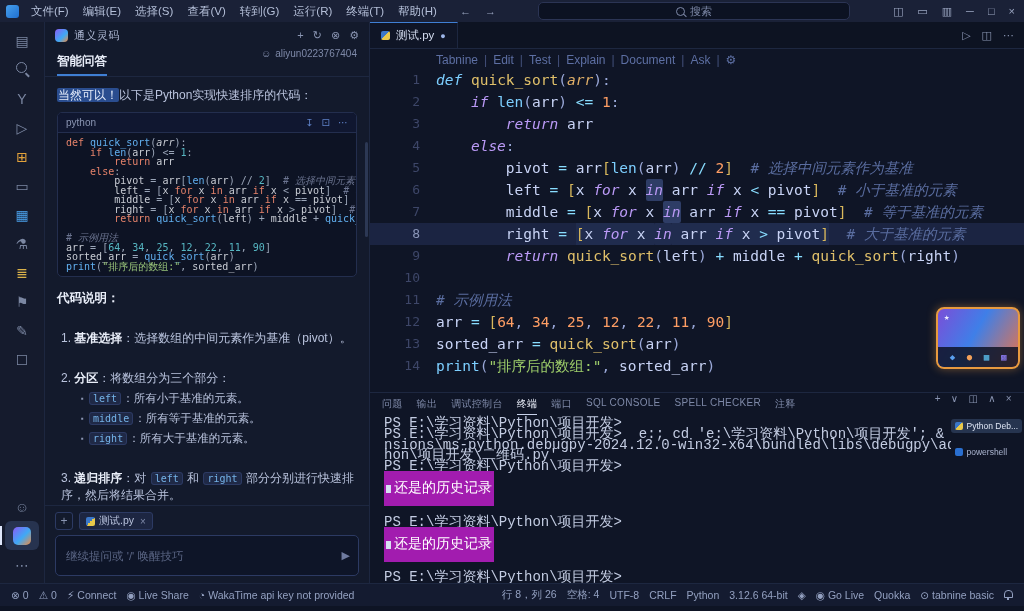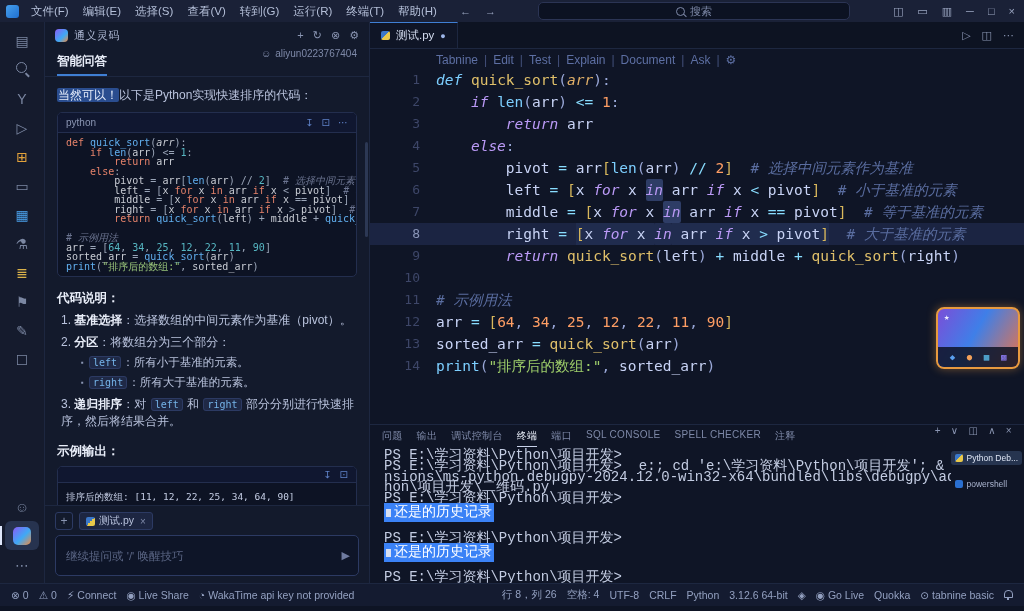--- a/index.html
+++ b/index.html
@@ -56,21 +56,21 @@
   .chat{flex:1;overflow:hidden;padding:10px 12px 4px;font-size:12px;line-height:17px;color:#b9c3dd}
   .intro-hl{background:#2a4d8f;color:#e6eefc;border-radius:2px;padding:0 1px}
   .codeblock{margin-top:8px;background:#0d1324;border:1px solid #232e4e;border-radius:5px;overflow:hidden}
   .cb-head{height:19px;display:flex;align-items:center;padding:0 8px;background:#101730;
            border-bottom:1px solid #232e4e;font-size:10px;color:#8a95b2}
   .cb-icons{margin-left:auto;display:flex;gap:8px;color:#5f82c8;font-size:10px}
   .cb-body{padding:5px 8px;font-family:"DejaVu Sans Mono",monospace;font-size:10px;line-height:9.5px;
            white-space:pre;overflow:hidden}
   .sc-line{min-height:9.5px}
   .exp-title{margin-top:13px;font-weight:bold;font-size:12.5px;color:#e8edf8}
-  .exp-item{margin-top:5px;padding-left:4px}
+  .exp-item{margin-top:23px;padding-left:4px}
   .exp-num{color:#b9c3dd}
   .exp-term{color:#e8edf8}
   .exp-sub{margin-top:3px;padding-left:24px;font-size:11.5px}
   .bullet{color:#8a95b2;font-size:8px;margin-right:2px;vertical-align:1px}
   .chip{background:#1f2946;border:1px solid #2c3a63;border-radius:3px;color:#74b3e8;
         font-family:"DejaVu Sans Mono",monospace;font-size:10px;padding:0 3px;margin:0 1px}
   .outblock{margin-top:6px;background:#0d1324;border:1px solid #232e4e;border-radius:5px;overflow:hidden}
   .out-head{height:15px;display:flex;align-items:center;justify-content:flex-end;padding:0 8px;gap:8px;
             color:#5f82c8;font-size:10px;background:#101730;border-bottom:1px solid #232e4e}
   .out-body{padding:5px 8px;font-family:"DejaVu Sans Mono",monospace;font-size:9.5px;color:#c4cde4}
@@ -146,21 +146,21 @@
   .panel{flex:0 0 127px;border-top:1px solid #1d2740;background:#0f1526;display:flex;flex-direction:column}
   .panel-tabs{flex:0 0 22px;display:flex;align-items:flex-start;padding:0 12px;gap:14px;font-size:10px;
               color:#7e89a8;letter-spacing:.3px;white-space:nowrap}
   .ptab{padding:4px 0 3px}
   .ptab.active{color:#e8edf8;border-bottom:1px solid #c8d2ea}
   #panel-actions{margin-left:auto;display:flex;gap:10px;color:#8a95b2;font-size:10px}
   .panel-body{flex:1;display:flex;min-height:0}
   .term{flex:1;padding:3px 0 0 14px;font-family:Liberation Mono, monospace;font-size:14px;
         line-height:10.6px;color:#c3cce2;white-space:pre;overflow:hidden}
   .term-line{min-height:10.6px}
-  .term-hl{background:#3b82f6;color:#fff;display:inline-block;padding:4px 2px}
+  .term-hl{background:#a21caf;color:#fff;display:inline-block;padding:12px 2px}
   .term-hl::before{content:"";display:inline-block;width:5px;height:8px;background:#d8e0f2;
                    margin-right:3px;vertical-align:-1px}
   .termlist{flex:0 0 62px;padding:4px 2px 0 0;display:flex;flex-direction:column;gap:12px;
             font-size:8.5px;color:#aab4cf}
   .tl-item{display:flex;align-items:center;gap:3px;padding:2px 4px;border-radius:3px;white-space:nowrap;overflow:hidden}
   .tl-item.active{background:#26344f;color:#dfe6f5}
   .tl-py{flex:0 0 8px;width:8px;height:8px;border-radius:2px;
          background:linear-gradient(135deg,#3b77c8 50%,#e8c84a 50%)}
   .tl-ps{flex:0 0 8px;width:8px;height:8px;border-radius:2px;background:#2a6fd0}
 
@@ -261,20 +261,21 @@
                 <span>⋯</span>
               </span>
           </div>
           <div class="cb-body" id="sidecode"><div class="sc-line"><span class="t-def">def</span><span class="t-pln"> </span><span class="t-fn">quick_sort</span><span class="t-pn">(</span><span class="t-par">arr</span><span class="t-pn">):</span></div><div class="sc-line"><span class="t-pln">    </span><span class="t-kw">if</span><span class="t-pln"> </span><span class="t-bi">len</span><span class="t-pn">(</span><span class="t-v">arr</span><span class="t-pn">)</span><span class="t-pln"> </span><span class="t-op">&lt;=</span><span class="t-pln"> </span><span class="t-num">1</span><span class="t-pn">:</span></div><div class="sc-line"><span class="t-pln">        </span><span class="t-kw">return</span><span class="t-pln"> </span><span class="t-v">arr</span></div><div class="sc-line"><span class="t-pln">    </span><span class="t-kw">else</span><span class="t-pn">:</span></div><div class="sc-line"><span class="t-pln">        </span><span class="t-v">pivot</span><span class="t-pln"> </span><span class="t-op">=</span><span class="t-pln"> </span><span class="t-v">arr</span><span class="t-br">[</span><span class="t-bi">len</span><span class="t-pn">(</span><span class="t-v">arr</span><span class="t-pn">)</span><span class="t-pln"> </span><span class="t-op">//</span><span class="t-pln"> </span><span class="t-num">2</span><span class="t-br">]</span><span class="t-pln">  </span><span class="t-cmt"># 选择中间元素作为基准</span></div><div class="sc-line"><span class="t-pln">        </span><span class="t-v">left</span><span class="t-pln"> </span><span class="t-op">=</span><span class="t-pln"> </span><span class="t-br">[</span><span class="t-v">x</span><span class="t-pln"> </span><span class="t-kw">for</span><span class="t-pln"> </span><span class="t-v">x</span><span class="t-pln"> </span><span class="t-kwh">in</span><span class="t-pln"> </span><span class="t-v">arr</span><span class="t-pln"> </span><span class="t-kw">if</span><span class="t-pln"> </span><span class="t-v">x</span><span class="t-pln"> </span><span class="t-op">&lt;</span><span class="t-pln"> </span><span class="t-v">pivot</span><span class="t-br">]</span><span class="t-pln">  </span><span class="t-cmt"># 小于基准的元素</span></div><div class="sc-line"><span class="t-pln">        </span><span class="t-v">middle</span><span class="t-pln"> </span><span class="t-op">=</span><span class="t-pln"> </span><span class="t-br">[</span><span class="t-v">x</span><span class="t-pln"> </span><span class="t-kw">for</span><span class="t-pln"> </span><span class="t-v">x</span><span class="t-pln"> </span><span class="t-kwh">in</span><span class="t-pln"> </span><span class="t-v">arr</span><span class="t-pln"> </span><span class="t-kw">if</span><span class="t-pln"> </span><span class="t-v">x</span><span class="t-pln"> </span><span class="t-op">==</span><span class="t-pln"> </span><span class="t-v">pivot</span><span class="t-br">]</span><span class="t-pln">  </span><span class="t-cmt"># 等于基准的元素</span></div><div class="sc-line"><span class="t-pln">        </span><span class="t-v">right</span><span class="t-pln"> </span><span class="t-op">=</span><span class="t-pln"> </span><span class="t-br t-sel">[</span><span class="t-v t-sel">x</span><span class="t-pln t-sel"> </span><span class="t-kw t-sel">for</span><span class="t-pln t-sel"> </span><span class="t-v t-sel">x</span><span class="t-pln t-sel"> </span><span class="t-kwh t-sel">in</span><span class="t-pln t-sel"> </span><span class="t-v t-sel">arr</span><span class="t-pln t-sel"> </span><span class="t-kw t-sel">if</span><span class="t-pln t-sel"> </span><span class="t-v t-sel">x</span><span class="t-pln t-sel"> </span><span class="t-op t-sel">&gt;</span><span class="t-pln t-sel"> </span><span class="t-v t-sel">pivot</span><span class="t-br t-sel">]</span><span class="t-pln">  </span><span class="t-cmt"># 大于基准的元素</span></div><div class="sc-line"><span class="t-pln">        </span><span class="t-kw">return</span><span class="t-pln"> </span><span class="t-fn">quick_sort</span><span class="t-pn">(</span><span class="t-v">left</span><span class="t-pn">)</span><span class="t-pln"> </span><span class="t-op">+</span><span class="t-pln"> </span><span class="t-v">middle</span><span class="t-pln"> </span><span class="t-op">+</span><span class="t-pln"> </span><span class="t-fn">quick_sort</span><span class="t-pn">(</span></div><div class="sc-line"></div><div class="sc-line"><span class="t-cmt"># 示例用法</span></div><div class="sc-line"><span class="t-v">arr</span><span class="t-pln"> </span><span class="t-op">=</span><span class="t-pln"> </span><span class="t-br">[</span><span class="t-num">64</span><span class="t-pn">,</span><span class="t-pln"> </span><span class="t-num">34</span><span class="t-pn">,</span><span class="t-pln"> </span><span class="t-num">25</span><span class="t-pn">,</span><span class="t-pln"> </span><span class="t-num">12</span><span class="t-pn">,</span><span class="t-pln"> </span><span class="t-num">22</span><span class="t-pn">,</span><span class="t-pln"> </span><span class="t-num">11</span><span class="t-pn">,</span><span class="t-pln"> </span><span class="t-num">90</span><span class="t-br">]</span></div><div class="sc-line"><span class="t-v">sorted_arr</span><span class="t-pln"> </span><span class="t-op">=</span><span class="t-pln"> </span><span class="t-fn">quick_sort</span><span class="t-pn">(</span><span class="t-v">arr</span><span class="t-pn">)</span></div><div class="sc-line"><span class="t-bi">print</span><span class="t-pn">(</span><span class="t-str">"排序后的数组:"</span><span class="t-pn">,</span><span class="t-pln"> </span><span class="t-v">sorted_arr</span><span class="t-pn">)</span></div></div>
         </div>
         <div class="exp-title">代码说明：</div>
         <div id="explist">
             <div class="exp-item"><span class="exp-num">1. </span><b class="exp-term">基准选择</b><span>：选择数组的中间元素作为基准（pivot）。</span></div>
             <div class="exp-item"><span class="exp-num">2. </span><b class="exp-term">分区</b><span>：将数组分为三个部分：</span></div>
             <div class="exp-sub"><span class="bullet">▪ </span><code class="chip">left</code><span>：所有小于基准的元素。</span></div>
+            <div class="exp-sub"><span class="bullet">▪ </span><code class="chip">middle</code><span>：所有等于基准的元素。</span></div>
             <div class="exp-sub"><span class="bullet">▪ </span><code class="chip">right</code><span>：所有大于基准的元素。</span></div>
             <div class="exp-item"><span class="exp-num">3. </span><b class="exp-term">递归排序</b><span>：对 </span><code class="chip">left</code><span> 和 </span><code class="chip">right</code><span> 部分分别进行快速排序，然后将结果合并。</span></div>
           </div>
         <div class="exp-title">示例输出：</div>
         <div class="outblock">
           <div class="out-head" id="out-icons">
               <span>↧</span>
               <span>⊡</span>
             </div>
           <div class="out-body">排序后的数组: [11, 12, 22, 25, 34, 64, 90]</div>

